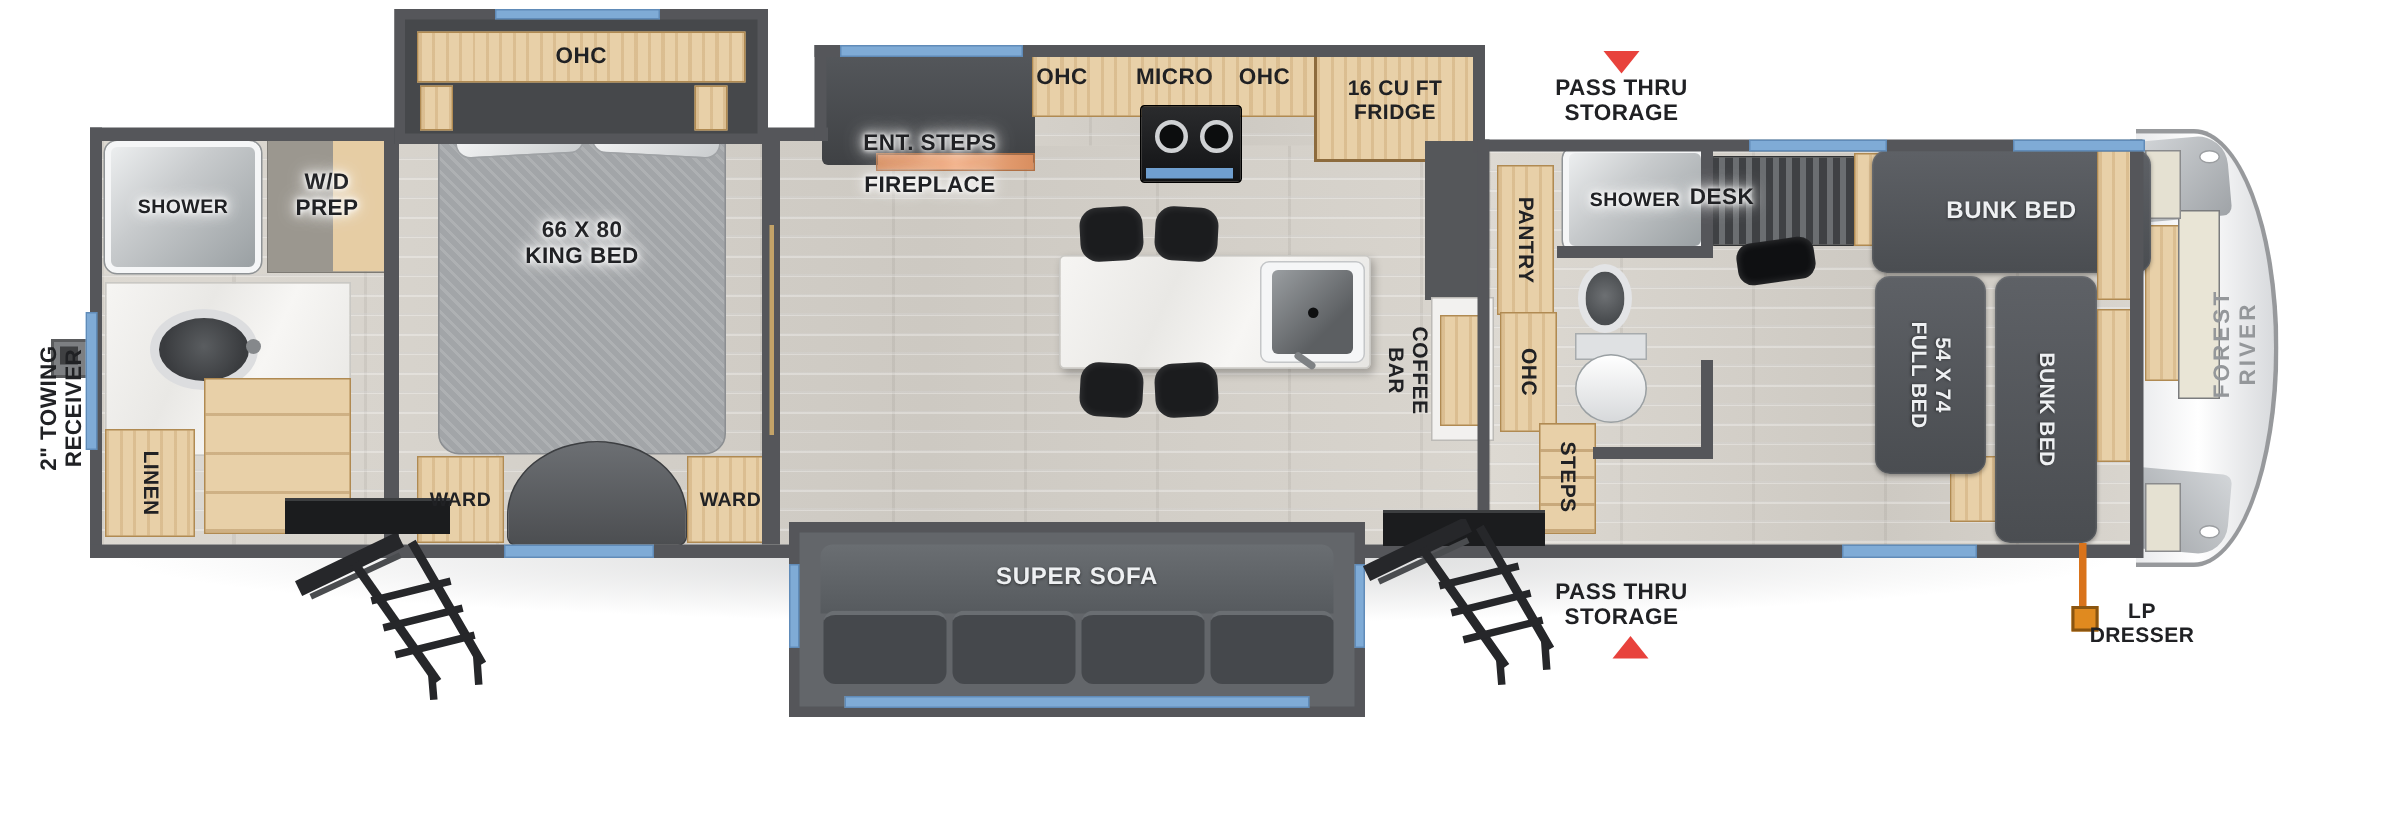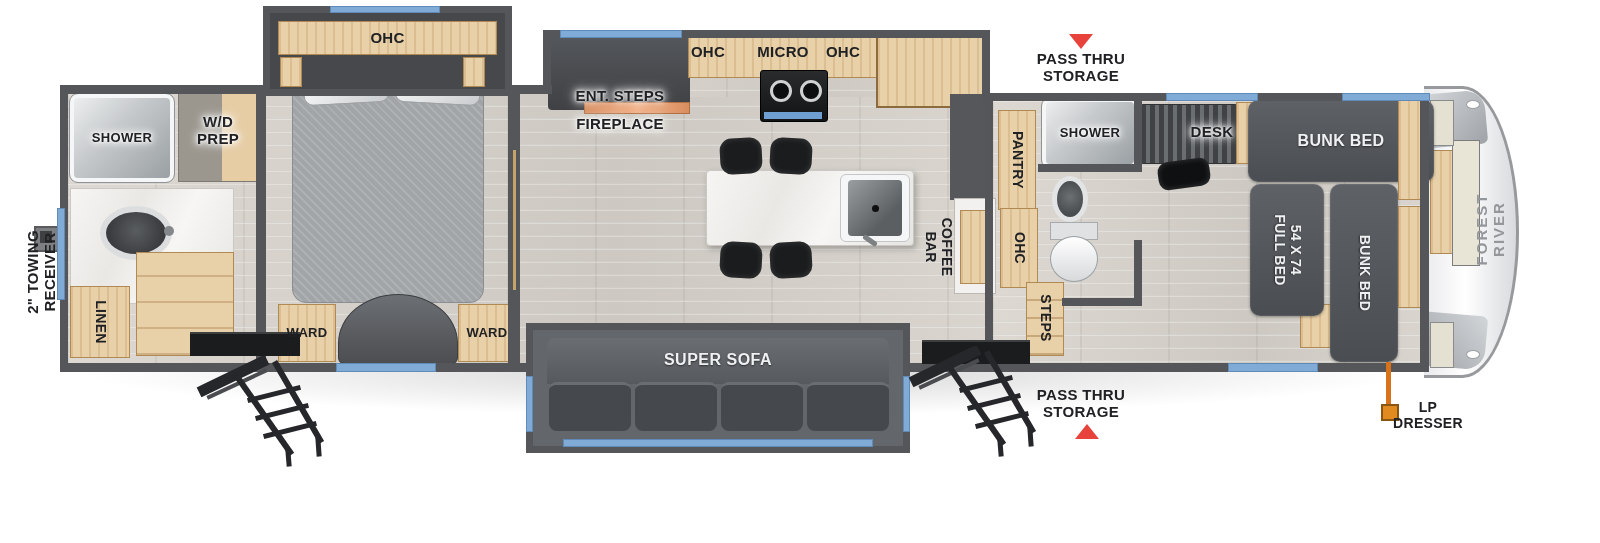--- a/index.html
+++ b/index.html
@@ -108,20 +108,22 @@
     <div class="hlbl" style="left:8px;top:8px;width:219px;height:34px;">OHC</div>
   </div>
   <div class="abs blue" style="left:330px;top:6px;width:110px;height:7px;z-index:5;"></div>
   <div class="abs" style="left:292px;top:55px;width:192px;height:248px;z-index:2;border-radius:0 0 14px 14px;
               background:#a2a5a8;background-image:repeating-linear-gradient(45deg, rgba(255,255,255,.13) 0 2px, rgba(255,255,255,0) 2px 6px);
               border:1px solid #8b8e91;box-sizing:border-box;"></div>
   <div class="abs" style="left:303px;top:62px;width:84px;height:40px;z-index:2;border-radius:10px;transform:rotate(-3deg);
               background:linear-gradient(135deg,#ffffff,#c9ccce);border:1px solid #9fa2a5;"></div>
   <div class="abs" style="left:395px;top:62px;width:84px;height:40px;z-index:2;border-radius:10px;transform:rotate(3deg);
               background:linear-gradient(135deg,#ffffff,#c9ccce);border:1px solid #9fa2a5;"></div>
+  <div class="hlbl glow" style="left:292px;top:142px;width:192px;height:42px;">66 X 80
+KING BED</div>
   <div class="abs wood" style="left:278px;top:304px;width:58px;height:58px;z-index:2;"></div>
   <div class="hlbl sm" style="left:278px;top:304px;width:58px;height:58px;">WARD</div>
   <div class="abs" style="left:338px;top:294px;width:118px;height:68px;z-index:2;
               background:linear-gradient(180deg,#6c6f73,#4c4e51);
               border-radius:50% 50% 6px 6px / 70% 70% 6px 6px;border:1px solid #3c3e41;"></div>
   <div class="abs wood" style="left:458px;top:304px;width:58px;height:58px;z-index:2;"></div>
   <div class="hlbl sm" style="left:458px;top:304px;width:58px;height:58px;">WARD</div>
   <div class="abs blue" style="left:336px;top:363px;width:100px;height:9px;z-index:4;"></div>
 
   <div class="abs" style="left:548px;top:36px;width:142px;height:74px;z-index:2;border-radius:4px;
@@ -134,20 +136,22 @@
   <div class="abs wood" style="left:688px;top:36px;width:192px;height:42px;z-index:2;"></div>
   <div class="hlbl" style="left:686px;top:44px;width:44px;height:16px;">OHC</div>
   <div class="hlbl" style="left:756px;top:44px;width:54px;height:16px;">MICRO</div>
   <div class="hlbl" style="left:821px;top:44px;width:44px;height:16px;">OHC</div>
   <div class="abs" style="left:760px;top:70px;width:66px;height:50px;z-index:2;border-radius:3px;
               background:linear-gradient(180deg,#2a2b2d,#121315);border:1px solid #000;"></div>
   <div class="abs" style="left:770px;top:80px;width:16px;height:16px;border-radius:50%;background:#0c0d0e;border:3px solid #cfd1d3;z-index:2;"></div>
   <div class="abs" style="left:800px;top:80px;width:16px;height:16px;border-radius:50%;background:#0c0d0e;border:3px solid #cfd1d3;z-index:2;"></div>
   <div class="abs" style="left:764px;top:112px;width:58px;height:7px;background:#6f9fd0;z-index:2;"></div>
   <div class="abs wood" style="left:876px;top:34px;width:108px;height:74px;z-index:2;border:2px solid #8d6b3d;"></div>
+  <div class="hlbl sm" style="left:876px;top:38px;width:108px;height:58px;font-size:14px;">16 CU FT
+FRIDGE</div>
   <div class="abs" style="left:950px;top:94px;width:38px;height:106px;background:#55575a;z-index:2;"></div>
 
   <div class="abs marble" style="left:706px;top:170px;width:208px;height:76px;z-index:2;border-radius:4px;box-shadow:2px 3px 6px rgba(0,0,0,.25);"></div>
   <div class="abs" style="left:840px;top:174px;width:70px;height:68px;z-index:2;border-radius:6px;background:#f5f6f7;border:1px solid #c4c6c8;box-sizing:border-box;"></div>
   <div class="abs" style="left:848px;top:180px;width:54px;height:56px;z-index:2;border-radius:4px;
               background:linear-gradient(135deg,#9a9ea1,#5c5f62 70%);"></div>
   <div class="abs" style="left:872px;top:205px;width:7px;height:7px;border-radius:50%;background:#0e0f10;z-index:2;"></div>
   <div class="abs" style="left:862px;top:238px;width:16px;height:5px;background:#7e8184;border-radius:3px;transform:rotate(35deg);z-index:2;"></div>
   <div class="abs stool" style="left:720px;top:138px;width:42px;height:36px;z-index:2;transform:rotate(-3deg);"></div>
   <div class="abs stool" style="left:770px;top:138px;width:42px;height:36px;z-index:2;transform:rotate(3deg);"></div>
@@ -173,40 +177,40 @@
   <div class="abs" style="left:1050px;top:236px;width:46px;height:44px;border-radius:50%;background:linear-gradient(180deg,#ffffff,#d7d9db);
               border:1px solid #9aa0a3;z-index:2;"></div>
   <div class="abs wood" style="left:1000px;top:208px;width:38px;height:80px;z-index:2;"></div>
   <div class="vrot" style="left:1019px;top:248px;">OHC</div>
   <div class="abs wood" style="left:1026px;top:282px;width:38px;height:74px;z-index:2;
               background-image:repeating-linear-gradient(0deg, rgba(140,95,40,.35) 0 2px, rgba(140,95,40,0) 2px 18px);"></div>
   <div class="vrot" style="left:1045px;top:318px;">STEPS</div>
 
   <div class="abs" style="left:1140px;top:104px;width:96px;height:58px;z-index:2;border-radius:3px;
               background:repeating-linear-gradient(90deg,#3f4144 0 5px,#6b6e71 5px 9px);border:1px solid #303234;"></div>
-  <div class="hlbl glow" style="left:1164px;top:122px;width:96px;height:20px;">DESK</div>
+  <div class="hlbl glow" style="left:1100px;top:122px;width:96px;height:20px;">DESK</div>
   <div class="abs" style="left:1158px;top:160px;width:52px;height:28px;z-index:2;border-radius:10px;transform:rotate(-8deg);
               background:#0f1012;box-shadow:inset 0 0 6px rgba(255,255,255,.18);"></div>
   <div class="abs wood" style="left:1236px;top:102px;width:30px;height:62px;z-index:2;"></div>
   <div class="abs darkfurn" style="left:1248px;top:100px;width:186px;height:82px;z-index:2;"></div>
   <div class="hlbl ondark" style="left:1248px;top:100px;width:186px;height:82px;font-size:16px;">BUNK BED</div>
   <div class="abs wood" style="left:1300px;top:304px;width:32px;height:44px;z-index:2;"></div>
   <div class="abs darkfurn" style="left:1250px;top:184px;width:74px;height:132px;z-index:2;"></div>
   <div class="vrot ondark" style="left:1287px;top:250px;">54 X 74
 FULL BED</div>
   <div class="abs darkfurn" style="left:1330px;top:184px;width:68px;height:178px;z-index:2;"></div>
   <div class="vrot ondark" style="left:1364px;top:273px;">BUNK BED</div>
   <div class="abs wood" style="left:1398px;top:98px;width:26px;height:102px;z-index:2;"></div>
   <div class="abs wood" style="left:1398px;top:206px;width:26px;height:102px;z-index:2;"></div>
   <div class="abs blue" style="left:1166px;top:93px;width:92px;height:8px;z-index:4;"></div>
   <div class="abs blue" style="left:1342px;top:93px;width:88px;height:8px;z-index:4;"></div>
   <div class="abs blue" style="left:1228px;top:363px;width:90px;height:9px;z-index:4;"></div>
   <div class="abs" style="left:922px;top:340px;width:108px;height:22px;background:#1b1c1e;border-top:2px solid #3c3e40;z-index:4;"></div>
 
-  <div class="abs" style="left:526px;top:323px;width:384px;height:130px;z-index:4;background:#63666a;
+  <div class="abs" style="left:526px;top:348px;width:384px;height:130px;z-index:4;background:#63666a;
               border:7px solid #55565a;box-sizing:border-box;">
     <div class="abs" style="left:14px;top:8px;width:342px;height:46px;border-radius:8px 8px 0 0;
                 background:linear-gradient(180deg,#6a6e72,#565a5e);"></div>
     <div class="abs" style="left:16px;top:52px;width:82px;height:46px;background:#45484c;border-radius:8px;border-top:3px solid #6a6e72;"></div>
     <div class="abs" style="left:102px;top:52px;width:82px;height:46px;background:#45484c;border-radius:8px;border-top:3px solid #6a6e72;"></div>
     <div class="abs" style="left:188px;top:52px;width:82px;height:46px;background:#45484c;border-radius:8px;border-top:3px solid #6a6e72;"></div>
     <div class="abs" style="left:274px;top:52px;width:82px;height:46px;background:#45484c;border-radius:8px;border-top:3px solid #6a6e72;"></div>
     <div class="hlbl ondark" style="left:14px;top:18px;width:342px;height:24px;font-size:16px;letter-spacing:.5px;">SUPER SOFA</div>
     <div class="abs blue" style="left:30px;top:109px;width:310px;height:8px;"></div>
   </div>

